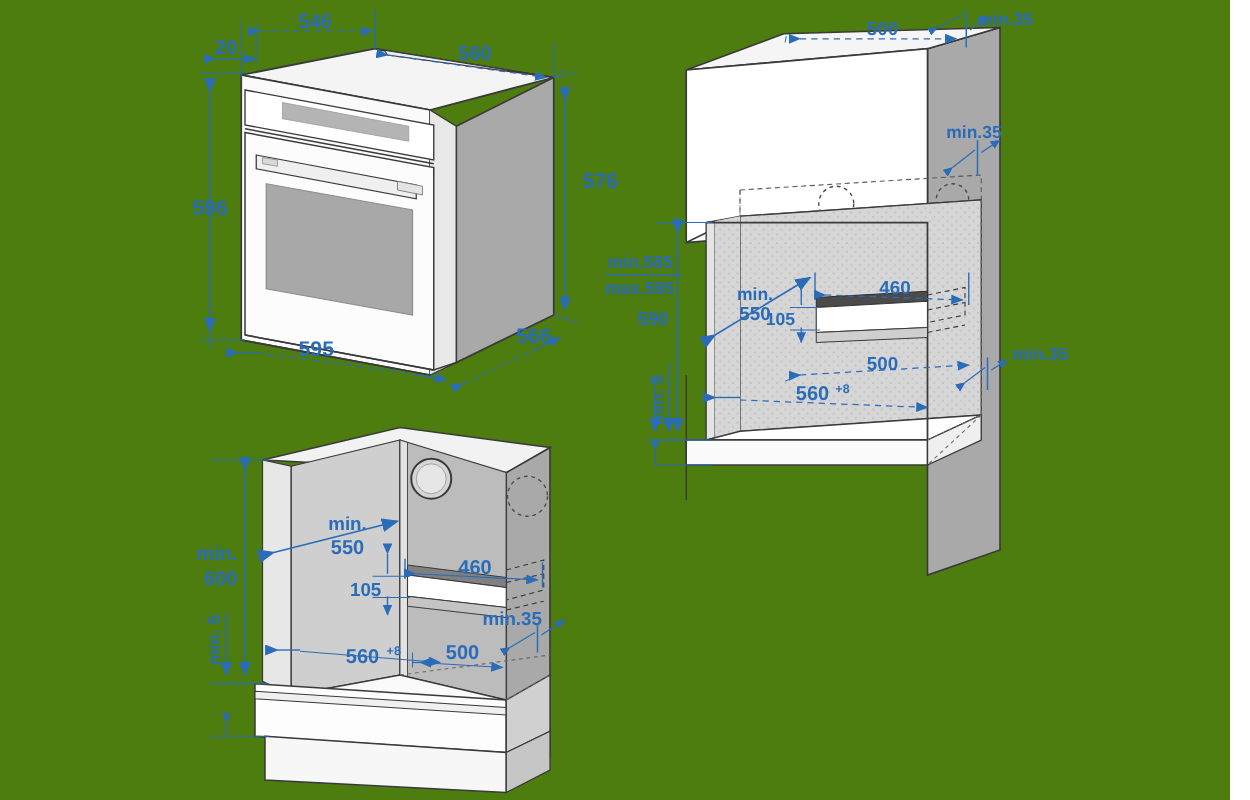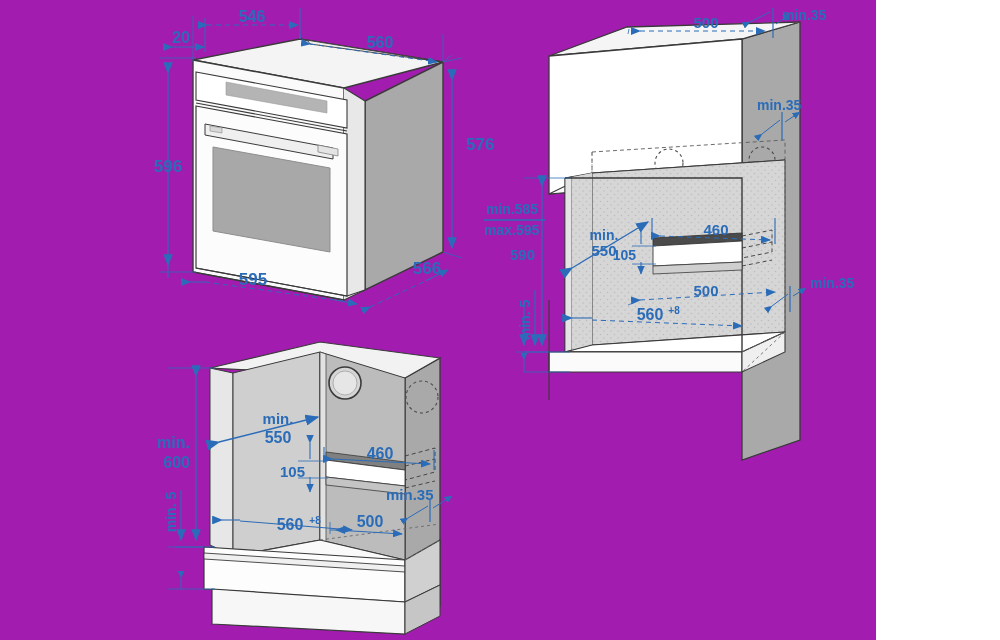--- a/index.html
+++ b/index.html
@@ -1,18 +1,18 @@
 <!DOCTYPE html>
 <html><head>
 <meta charset="utf-8">
 <style>
   html,body{margin:0;padding:0;background:#ffffff;}
   body{width:1000px;height:640px;overflow:hidden;
        font-family:"Liberation Sans","DejaVu Sans",sans-serif;}
-  #stage{position:relative;width:876px;height:640px;background:#a21caf;}
+  #stage{position:relative;width:948px;height:640px;background:#4d7c0f;padding-left:36px;}
   #stage svg{position:absolute;left:0;top:0;}
   .dimtxt{font-family:"Liberation Sans","DejaVu Sans",sans-serif;
           font-weight:bold;fill:#2b6cb8;}
 </style>
 </head>
 <body>
 
 <div id="stage">
 
 <svg width="1000" height="640" viewBox="0 0 1000 640">

